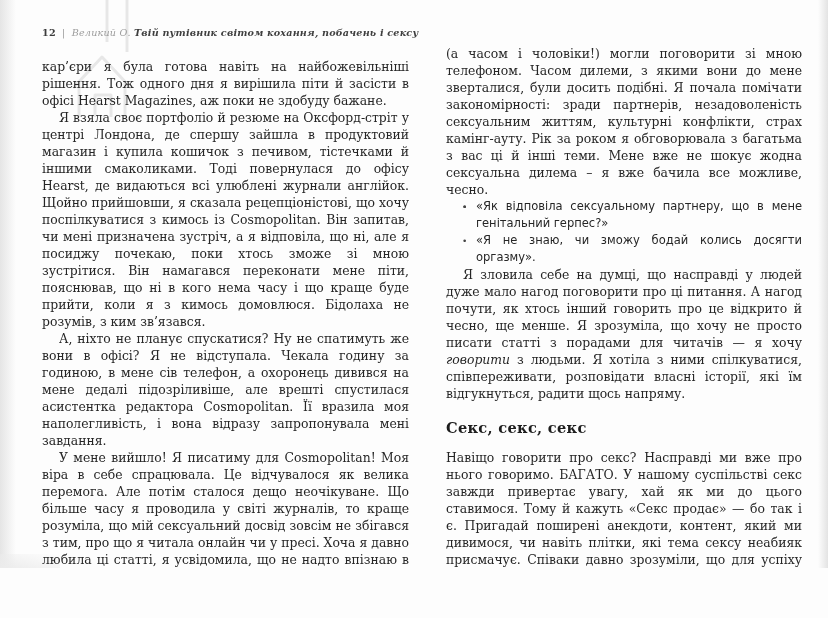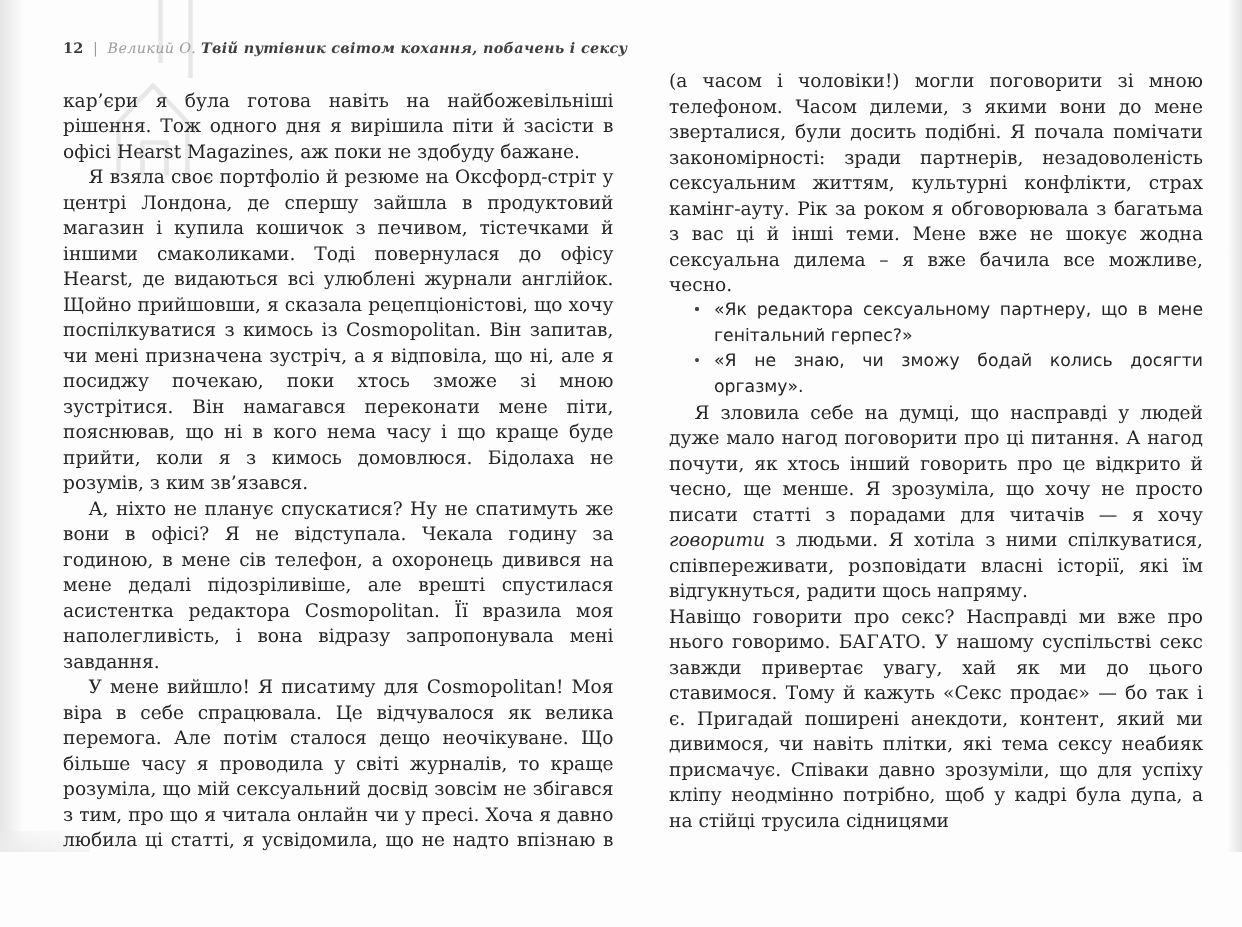--- a/index.html
+++ b/index.html
@@ -129,25 +129,26 @@
 
   <div class="page page-right">
     <div class="body-text">
       <p class="noindent">(а часом і чоловіки!) могли поговорити зі мною телефоном. Часом дилеми, з якими вони до мене зверталися, були досить подібні. Я почала помічати закономірності: зради партнерів, незадоволеність сексуальним життям, культурні конфлікти, страх камінг-ауту. Рік за роком я обговорювала з багатьма з вас ці й інші теми. Мене вже не шокує жодна сексуальна дилема – я вже бачила все можливе, чесно.</p>
       <ul class="dilemmas">
         <li>
           <span class="bullet">•</span>
         </li>
         <li>
           <span class="bullet">•</span>
-          <span>«Як редактора сексуальному партнеру, що в мене генітальний герпес?»</span>
+          <span>«Як відповіла сексуальному партнеру, що в мене генітальний герпес?»</span>
         </li>
         <li>
           <span class="bullet">•</span>
           <span>«Я не знаю, чи зможу бодай колись досягти оргазму».</span>
         </li>
       </ul>
       <p><span>Я зловила себе на думці, що насправді у людей дуже мало нагод поговорити про ці питання. А нагод почути, як хтось інший говорить про це відкрито й чесно, ще менше. Я зрозуміла, що хочу не просто писати статті з порадами для читачів — я хочу </span><span class="ital">говорити</span><span> з людьми. Я хотіла з ними спілкуватися, співпереживати, розповідати власні історії, які їм відгукнуться, радити щось напряму.</span></p>
+      <h2 class="section-heading">Секс, секс, секс</h2>
       <p class="noindent">Навіщо говорити про секс? Насправді ми вже про нього говоримо. БАГАТО. У нашому суспільстві секс завжди привертає увагу, хай як ми до цього ставимося. Тому й кажуть «Секс продає» — бо так і є. Пригадай поширені анекдоти, контент, який ми дивимося, чи навіть плітки, які тема сексу неабияк присмачує. Співаки давно зрозуміли, що для успіху кліпу неодмінно потрібно, щоб у кадрі була дупа, а на стійці трусила сідницями</p>
     </div>
   </div>
 
 </div>
 
 </body></html>

